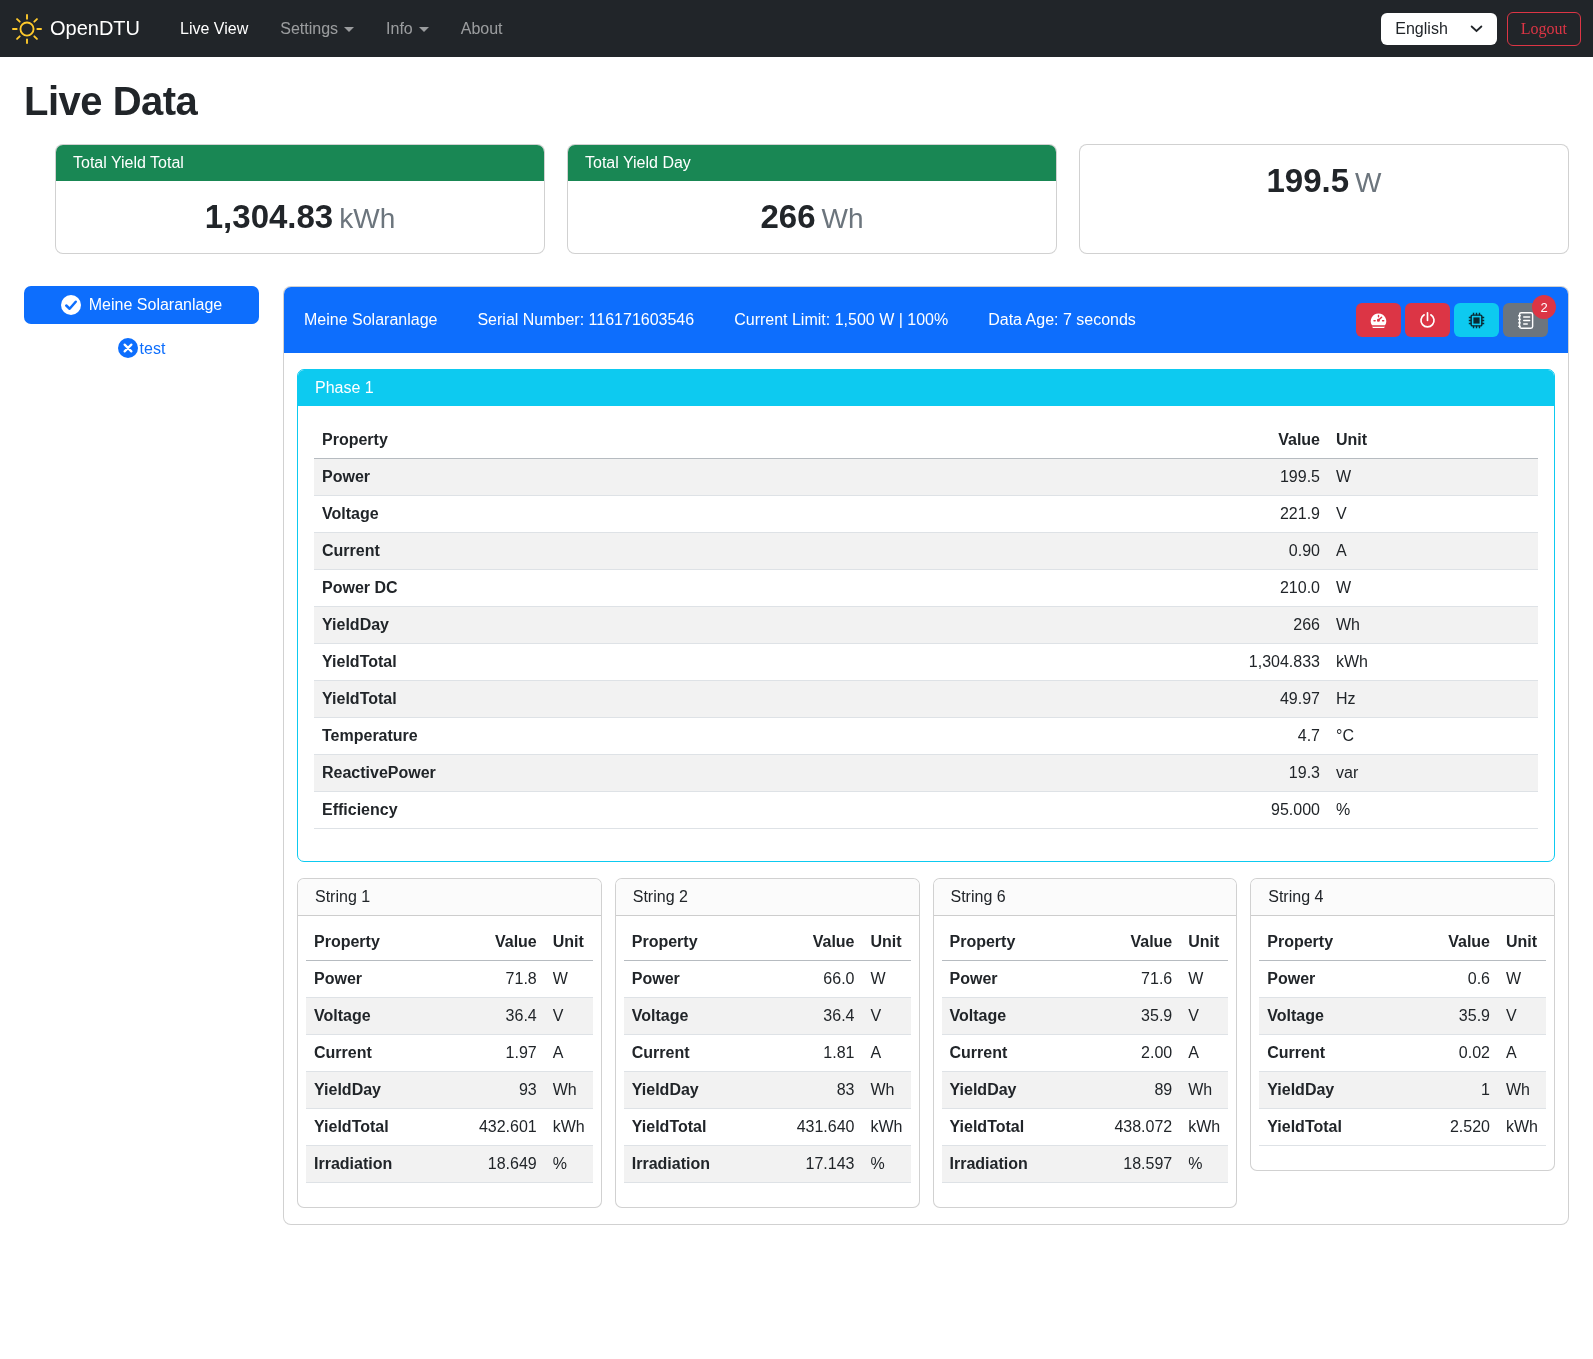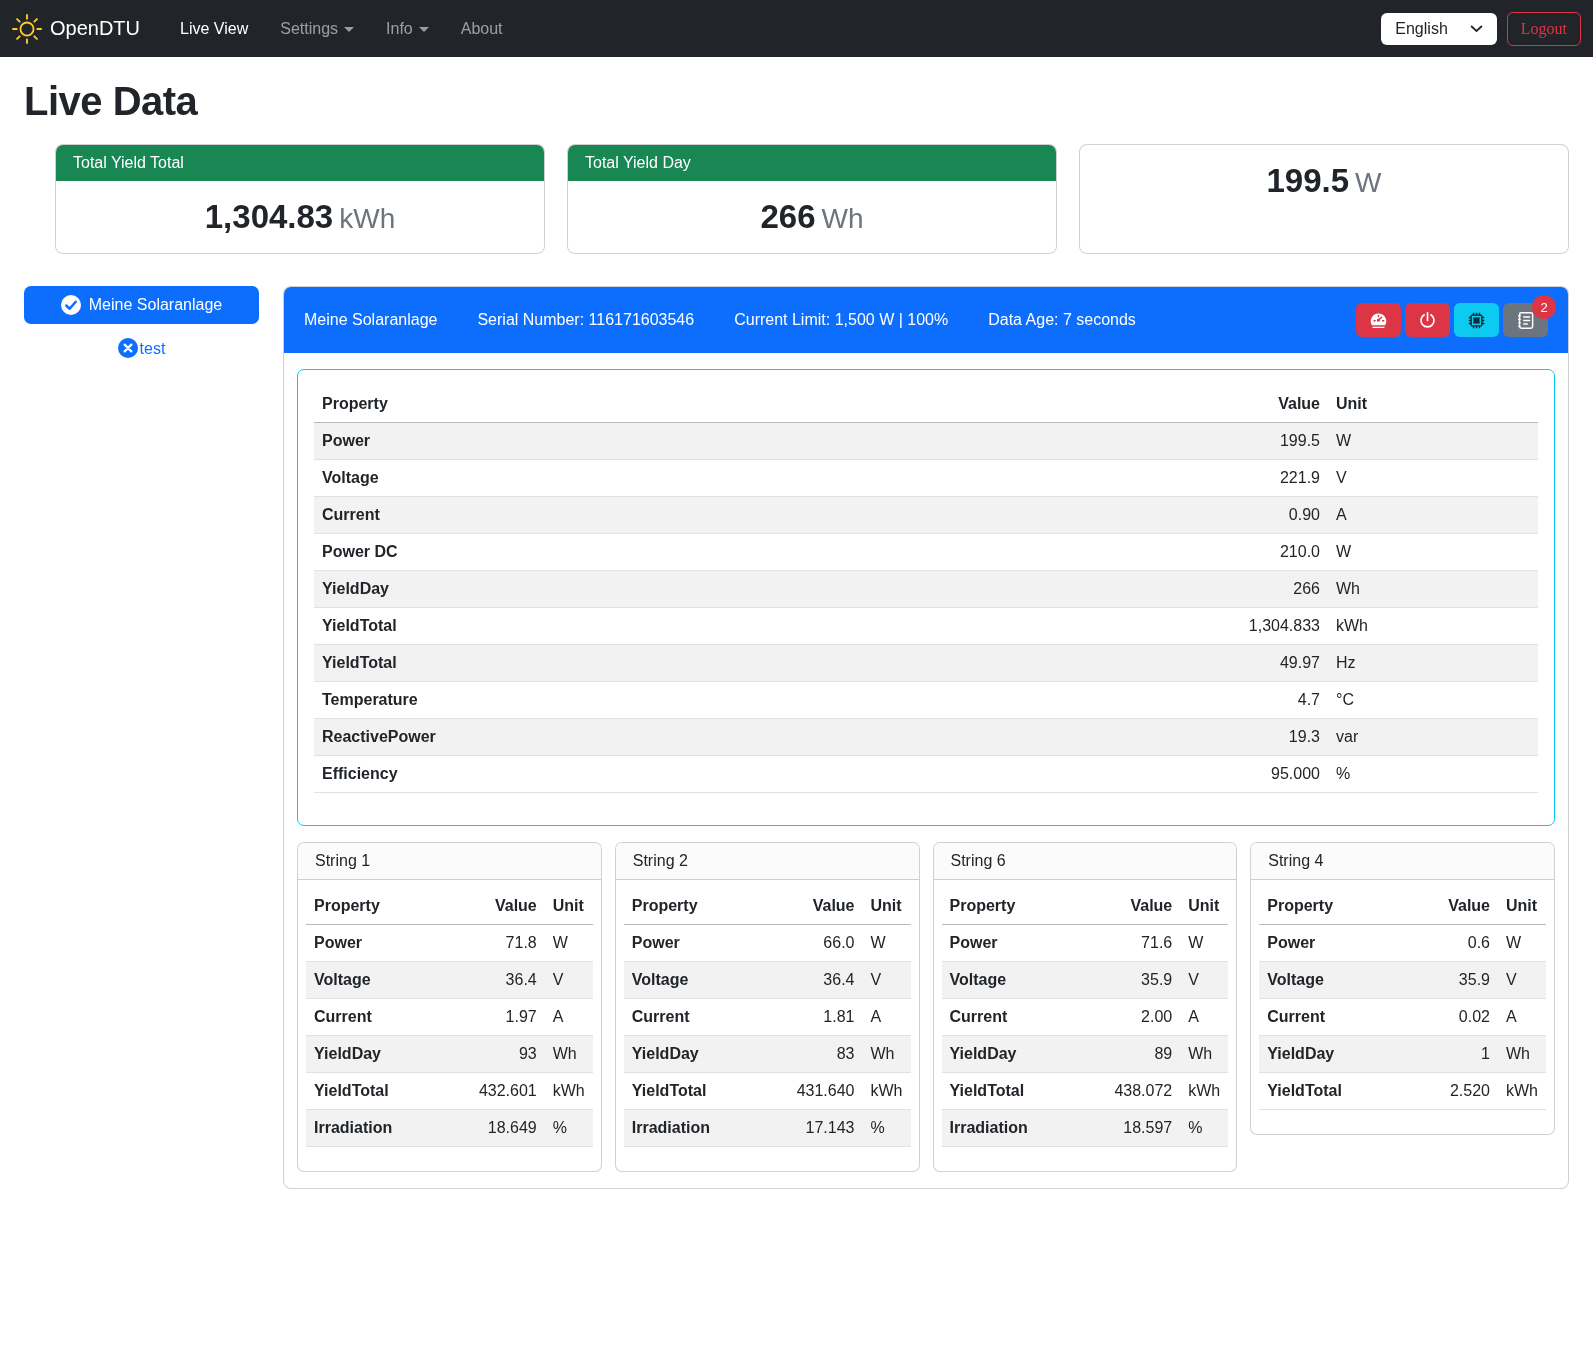--- a/index.html
+++ b/index.html
@@ -294,20 +294,21 @@
               </svg>
             </span>
             <span class="badge-count">2</span>
           </button>
         </div>
       </div>
 
       <div class="inverter-body">
 
         <div class="phase-card">
+          <div class="phase-head">Phase 1</div>
           <div class="phase-body">
             <table class="data-table phase-table">
               <thead>
                 <tr>
                   <th>Property</th>
                   <th class="col-value">Value</th>
                   <th class="col-unit">Unit</th>
                 </tr>
               </thead>
               <tbody class="stripe-odd">

